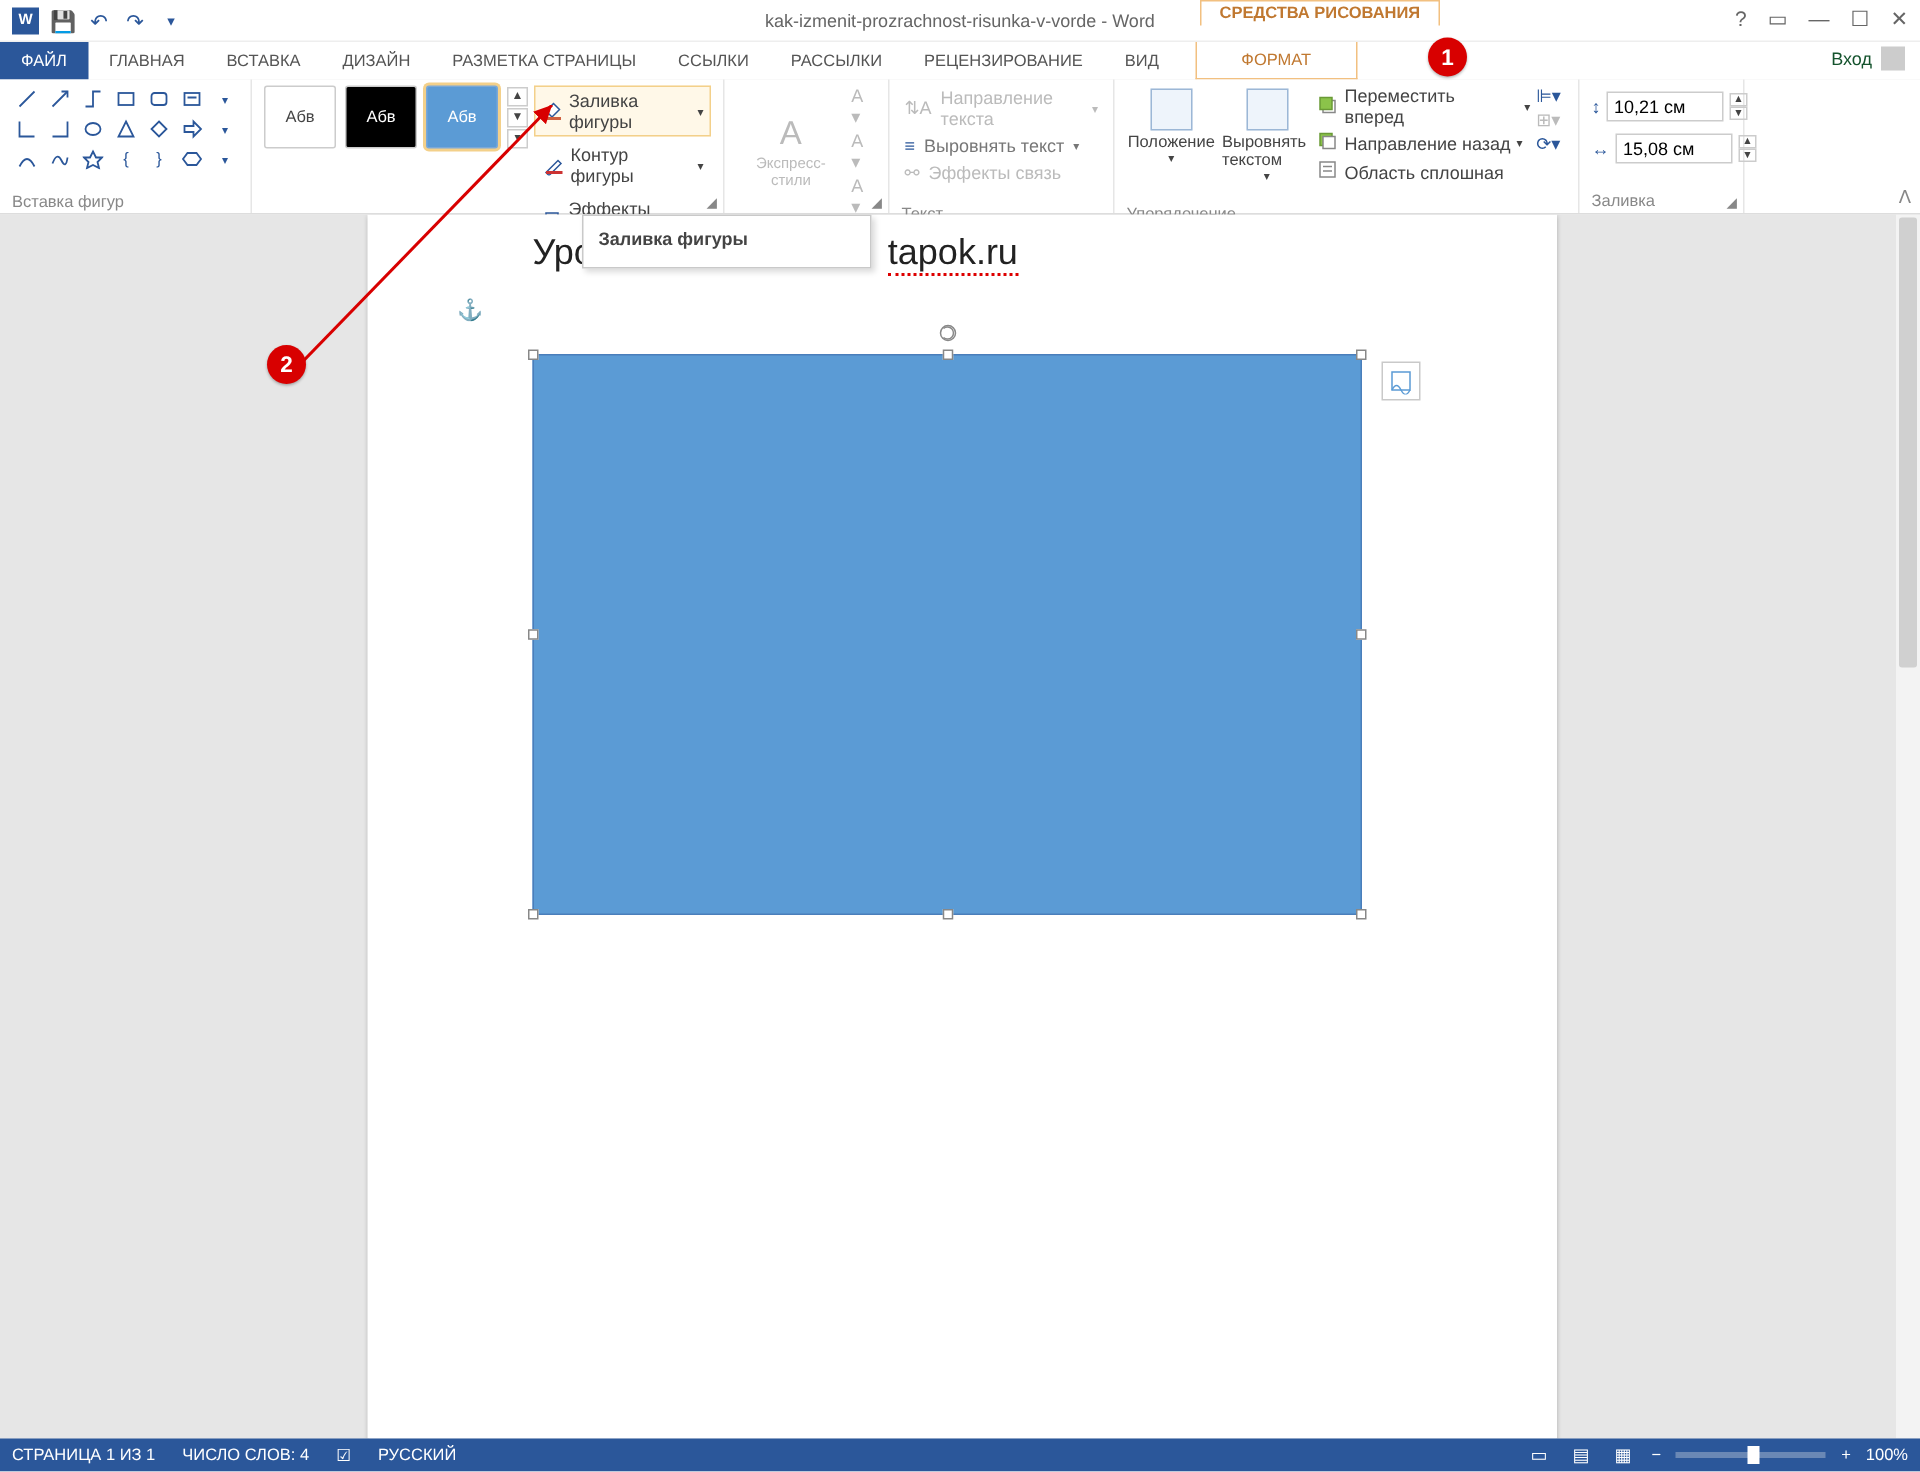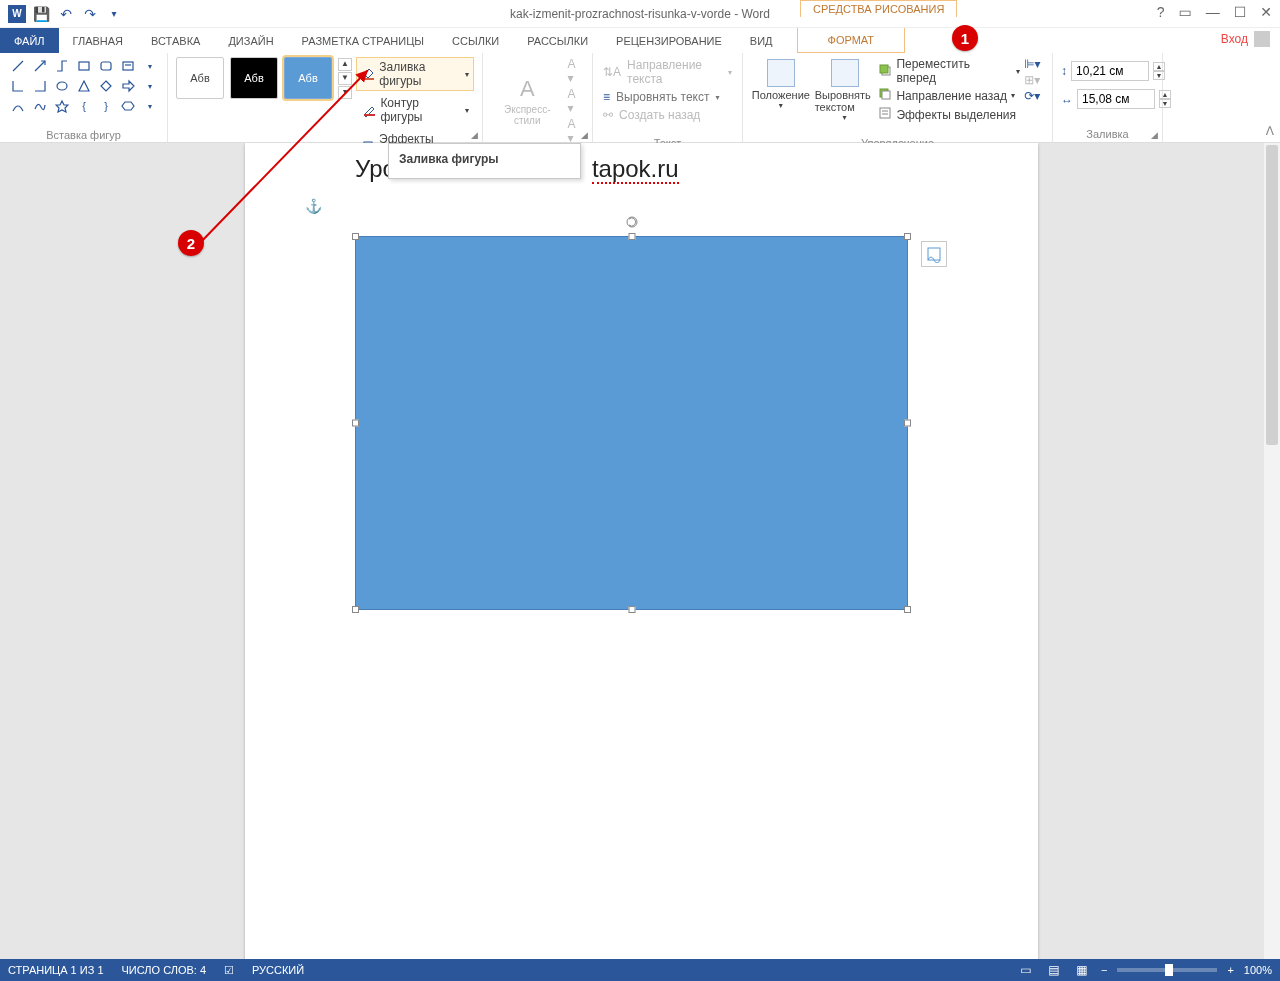--- a/index.html
+++ b/index.html
@@ -4,37 +4,37 @@
 <style>
 * { box-sizing: border-box; margin: 0; padding: 0; font-family: "Segoe UI", Tahoma, sans-serif; }
 body { background: #e6e6e6; width: 1280px; height: 981px; overflow: hidden; font-size: 12px; color: #444; position: relative; }
 
 
 .titlebar { background: #fff; height: 28px; display: flex; align-items: center; position: relative; border-bottom: 1px solid #eee; }
 .qat { display: flex; align-items: center; gap: 8px; padding-left: 8px; }
 .qat .wicon { width: 18px; height: 18px; background: #2b579a; color: #fff; font-weight: bold; font-size: 10px; display: flex; align-items: center; justify-content: center; }
 .qat .q { width: 16px; height: 16px; display: flex; align-items: center; justify-content: center; color: #2b579a; font-size: 14px; cursor: pointer; }
 .title-center { position: absolute; left: 50%; transform: translateX(-50%); color: #666; font-size: 12px; }
-.title-draw { position: absolute; left: 800px; top: 0; color: #c07830; font-size: 11px; border: 1px solid #f2c080; border-bottom: none; padding: 2px 12px; background: #fff; }
+.title-draw { position: absolute; left: 800px; top: 0; color: #c07830; font-size: 11px; border: 1px solid #f2c080; border-bottom: none; padding: 2px 12px; background: #fff; font-weight: bold; }
 .win-controls { position: absolute; right: 8px; top: 4px; display: flex; gap: 14px; color: #666; font-size: 14px; }
 .win-controls span { cursor: pointer; }
 
 
 .tabs { background: #fff; height: 25px; display: flex; align-items: stretch; font-size: 12px; position: relative; }
 .tab { padding: 4px 14px; color: #555; cursor: pointer; display: flex; align-items: center; text-transform: uppercase; font-size: 11px; }
 .tab.file { background: #2b579a; color: #fff; }
 .tab.active { color: #2b579a; border-bottom: 2px solid #fff; position: relative; }
 .tab.format { color: #c07830; border: 1px solid #f2c080; border-top: none; margin-left: 10px; padding: 4px 30px; }
-.signin-area { position: absolute; right: 10px; top: 3px; display: flex; align-items: center; gap: 6px; color: #ef4444; }
+.signin-area { position: absolute; right: 10px; top: 3px; display: flex; align-items: center; gap: 6px; color: #14532d; }
 .avatar { width: 16px; height: 16px; background: #ccc; }
 
 
 .ribbon { background: #fff; height: 90px; border-bottom: 1px solid #ddd; display: flex; position: relative; }
 .group { border-right: 1px solid #e6e6e6; padding: 4px 8px 2px 8px; display: flex; flex-direction: column; justify-content: space-between; }
-.group-label { text-align: center; color: #888; font-size: 11px; padding-top: 2px; margin-top: 12px; }
+.group-label { color: #888; font-size: 11px; padding-top: 2px; margin-top: 12px; }
 .group-body { flex: 1; display: flex; align-items: flex-start; gap: 4px; }
 
 
 .shapes-gallery { width: 168px; }
 .shapes-grid { display: grid; grid-template-columns: repeat(7, 20px); gap: 2px; }
 .shape-cell { width: 20px; height: 18px; border: 1px solid transparent; display: flex; align-items: center; justify-content: center; color: #2b579a; font-size: 11px; }
 .shape-cell svg { stroke: #2b579a; fill: none; stroke-width: 1.2; }
 
 
 .style-gallery { display: flex; gap: 6px; align-items: center; }
@@ -317,21 +317,21 @@
           <span>Направление текста</span>
             <span style="font-size:8px;">▾</span>
         </div>
         <div class="text-btn">
           <span style="color:#2b579a;">≡</span>
           <span>Выровнять текст</span>
             <span style="font-size:8px;">▾</span>
         </div>
         <div class="text-btn disabled">
           <span>⚯</span>
-          <span>Создать назад</span>
+          <span>Эффекты связь</span>
         </div>
       </div>
     </div>
     <div class="group-label">Текст</div>
   </div>
 
   <div class="group" style="width:310px;">
     <div class="group-body">
       <div class="bigbtn">
         <div class="bi"></div>
@@ -359,21 +359,21 @@
               </svg></span>
           <span>Направление назад</span>
             <span style="font-size:8px;">▾</span>
         </div>
         <div class="arr-btn">
           <span><svg width="14" height="14">
                 <rect x="2" y="2" width="10" height="10" fill="none" stroke="#888"></rect>
                 <line x1="4" y1="5" x2="10" y2="5" stroke="#888"></line>
                 <line x1="4" y1="8" x2="10" y2="8" stroke="#888"></line>
               </svg></span>
-          <span>Эффекты выделения</span>
+          <span>Область сплошная</span>
         </div>
       </div>
       <div class="arr-col" style="width:20px;">
         <div class="arr-btn">
             <span style="color:#2b579a;">⊫▾</span>
           </div>
         <div class="arr-btn">
             <span style="color:#bbb;">⊞▾</span>
           </div>
         <div class="arr-btn">

